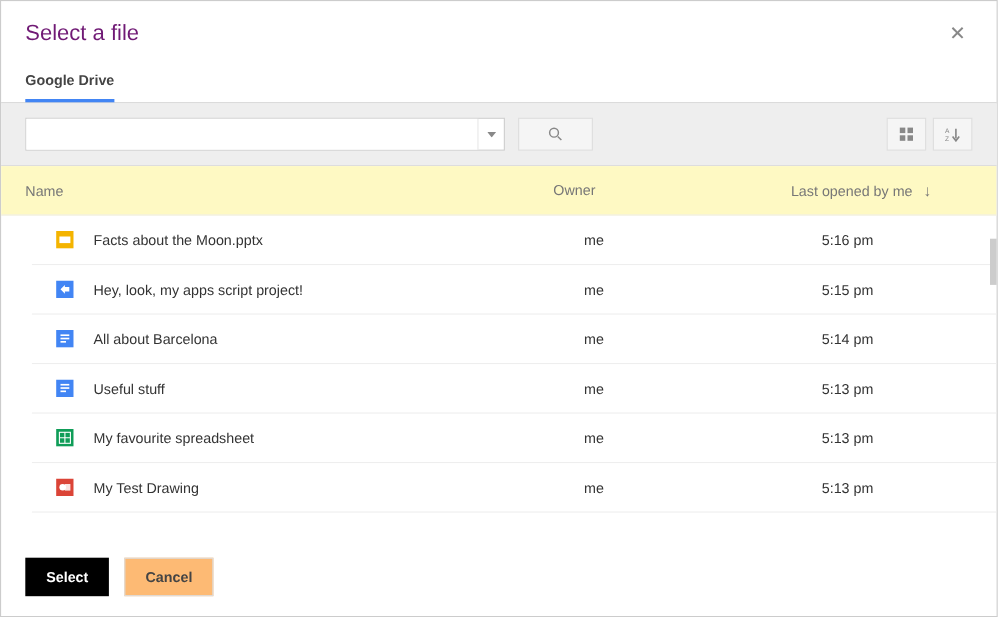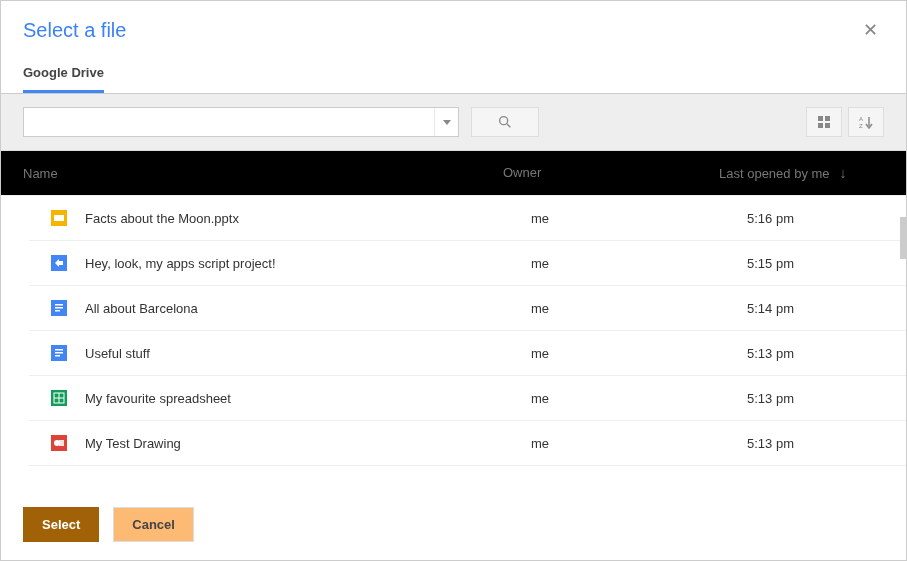--- a/index.html
+++ b/index.html
@@ -5,21 +5,21 @@
     * { box-sizing: border-box; margin: 0; padding: 0; }
     body { font-family: Arial, Helvetica, sans-serif; background: #fff; color: #333; }
     .dialog {
       width: 907px; height: 561px; border: 1px solid #ccc; display: flex; flex-direction: column;
       background: #fff;
     }
     .dialog-header {
       display: flex; align-items: center; justify-content: space-between;
       padding: 14px 22px 10px 22px;
     }
-    .dialog-title { font-size: 20px; font-weight: 400; color: #3b82f6; }
+    .dialog-title { font-size: 20px; font-weight: 400; color: #701a75; }
     .close-btn { font-size: 18px; color: #888; cursor: pointer; padding: 4px 6px; background: none; border: none; }
     .tabs {
       display: flex; padding: 0 22px; border-bottom: 1px solid #ccc;
     }
     .tab {
       font-size: 13px; font-weight: bold; color: #444; padding: 10px 0 10px 0; margin-right: 24px;
       cursor: pointer; border-bottom: 3px solid transparent;
     }
     .tab.active { border-bottom: 3px solid #4285f4; }
     .toolbar {
@@ -44,38 +44,38 @@
     }
     .toolbar-right { display: flex; gap: 6px; }
     .view-btn {
       height: 30px; width: 36px; background: #f5f5f5; border: 1px solid #ddd;
       display: flex; align-items: center; justify-content: center; cursor: pointer;
     }
     .content { flex: 1; overflow: hidden; display: flex; flex-direction: column; }
     .content-wrap { flex: 1; overflow-y: auto; padding-left: 28px; }
     .table-header {
       display: flex; padding: 14px 22px; font-size: 13px; color: #777; font-weight: 400;
-      border-bottom: 1px solid #eee; background: #000000;
+      border-bottom: 1px solid #eee; background: #fef9c3;
     }
     .col-name { flex: 0 0 480px; display: flex; align-items: center; }
     .col-owner { flex: 0 0 216px; }
     .col-date { flex: 1; display: flex; align-items: center; gap: 10px; }
     .row {
       display: flex; align-items: center; padding: 14px 22px; font-size: 13px; color: #333;
       border-bottom: 1px solid #eee; cursor: pointer;
     }
     .file-icon { width: 16px; height: 16px; margin-right: 18px; flex-shrink: 0; }
     .footer {
       padding: 14px 22px 18px 22px; display: flex; gap: 14px;
     }
     .btn {
       font-size: 13px; font-weight: bold; padding: 9px 18px; border: 1px solid transparent;
       cursor: pointer;
     }
-    .btn-primary { background: #a16207; color: #fff; }
+    .btn-primary { background: #000000; color: #fff; }
     .btn-secondary { background: #fdba74; color: #444; border-color: #ddd; }
     svg { display: block; }
     .arrow-down { font-size: 14px; color: #777; }
     .scroll-hint { position:absolute; right:0; top:216px; width:6px; height:42px; background:#ccc; }
     .dialog { position: relative; }
   </style>
 </head>
 <body>
 
 <div class="dialog">

